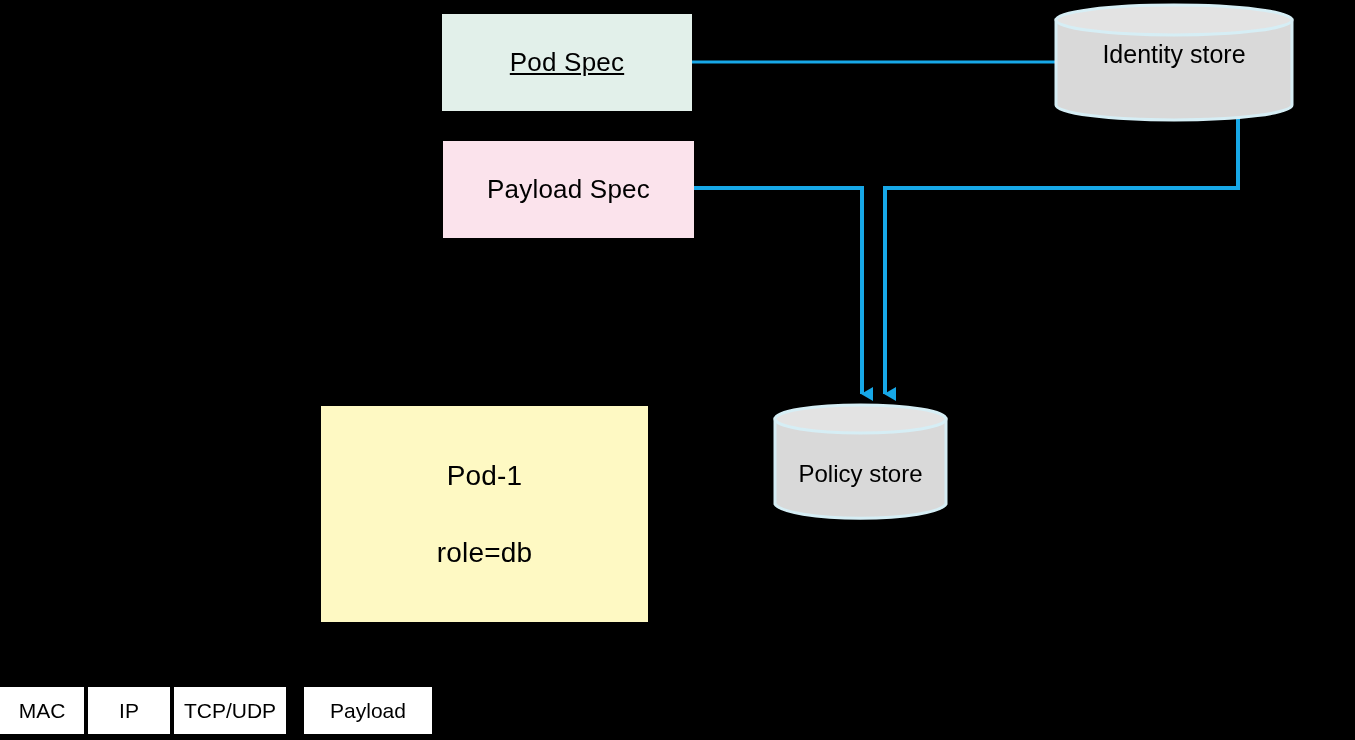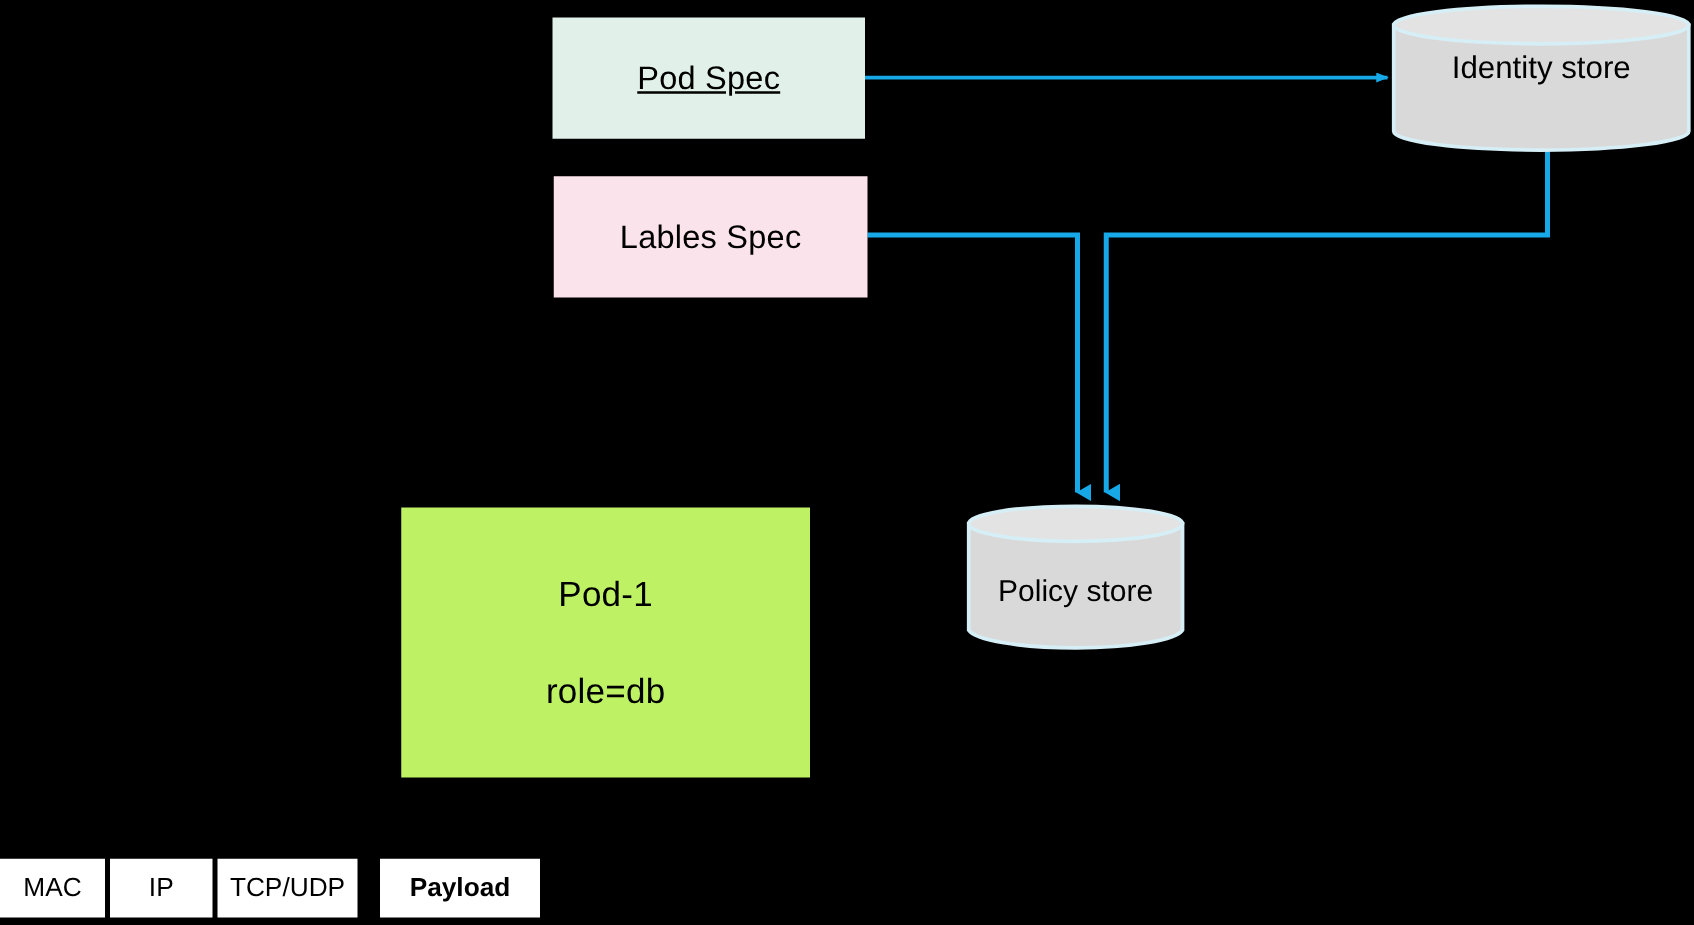--- a/index.html
+++ b/index.html
@@ -47,21 +47,21 @@
     text-decoration: underline;
   }
   #policy-spec-box {
     left: 443px; top: 141px;
     width: 251px; height: 97px;
     background: #FBE3EC;
   }
   #pod-1-box {
     left: 321px; top: 406px;
     width: 327px; height: 216px;
-    background: #bef264;
+    background: #fef9c3;
     justify-content: center;
     gap: 42px;
   }
   #pod-1-box .line1 { font-size: 28px; }
   #pod-1-box .line2 { font-size: 28px; }
 
   
   .cylinder {
     position: absolute;
   }
@@ -73,21 +73,21 @@
   .cyl-label {
     position: absolute;
     left: 0;
     width: 100%;
     text-align: center;
     color: #000000;
     pointer-events: none;
   }
 
   #identity-store {
-    left: 1113px; top: 4px;
+    left: 1054px; top: 4px;
     width: 240px; height: 117px;
   }
   #identity-store .cyl-title {
     top: 36px;
     font-size: 25px;
   }
   #identity-store .cyl-sub {
     top: 71px;
     font-size: 23px;
     font-style: italic;
@@ -117,21 +117,21 @@
     color: #000000;
     display: flex;
     align-items: center;
     justify-content: center;
     font-size: 21px;
     box-sizing: border-box;
   }
   #pkt-0 { left: 0px;   width: 84px; }
   #pkt-1 { left: 88px;  width: 82px; }
   #pkt-2 { left: 174px; width: 112px; }
-  #pkt-3 { left: 304px; width: 128px; font-weight: bold; }
+  #pkt-3 { left: 304px; width: 128px; }
 
   
   #connectors {
     position: absolute;
     left: 0; top: 0;
     width: 1355px; height: 740px;
     pointer-events: none;
   }
 </style>
 </head>
@@ -160,21 +160,21 @@
     <g>
       <path d="M1238,118 L1238,188 L885,188 L885,394" stroke="#17A8E8" stroke-width="4" fill="none" stroke-linejoin="miter" marker-end="url(#arrowDown)"></path>
     </g>
   </svg>
 
   <div class="node rect-box" id="pod-spec-box">
     <span>Pod Spec</span>
   </div>
 
   <div class="node rect-box" id="policy-spec-box">
-    <span>Lables Spec</span>
+    <span>Payload Spec</span>
   </div>
 
   <div class="node rect-box" id="pod-1-box">
     <span class="line1">Pod-1</span>
     <span class="line2">role=db</span>
   </div>
 
   <div class="cylinder" id="identity-store">
     <svg class="cyl-svg" width="240" height="117" viewBox="0 0 240 117" xmlns="http://www.w3.org/2000/svg">
       <path d="M2,16 L2,101 A118,15 0 0 0 238,101 L238,16 Z" fill="#D9D9D9" stroke="#D6EEF5" stroke-width="3"></path>

